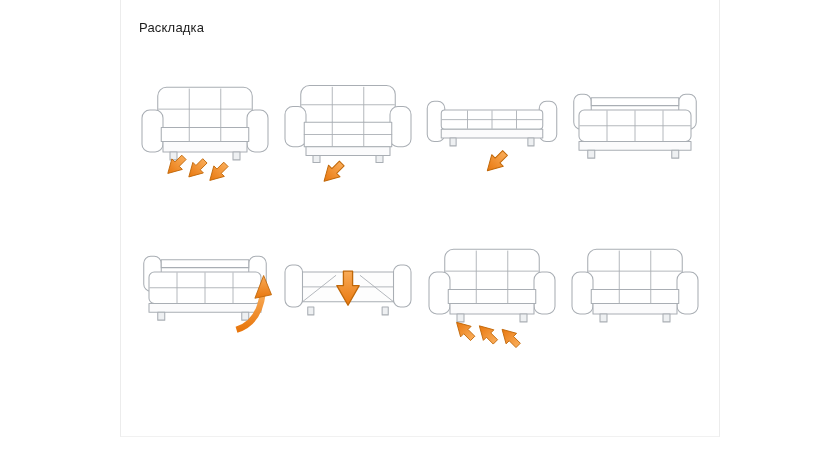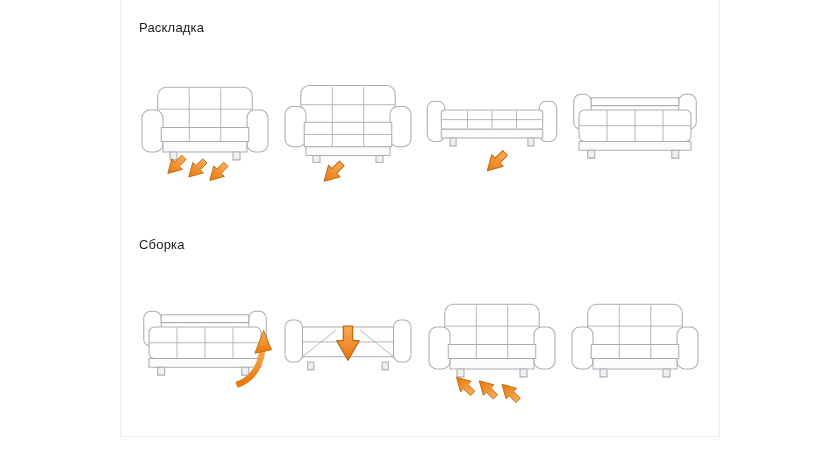--- a/index.html
+++ b/index.html
@@ -156,21 +156,20 @@
         <figure class="step">
           <svg viewBox="0 0 160 130">
             <use href="#bedFlat"></use>
           </svg>
         </figure>
 
       </div>
     </section>
 
     <section class="section-fold">
-      <h2 class="section-title">Сборка</h2>
 
       <div class="steps-row">
 
         <figure class="step">
           <svg viewBox="0 0 160 130">
             <use href="#bedFlat"></use>
             <path d="M116,106 Q142,98 146,64" stroke="url(#gradArrow)" stroke-width="7" fill="none"></path>
             <polygon points="137,70 156,66 147,44" fill="url(#gradArrow)" stroke="#c06708" stroke-width="1"></polygon>
           </svg>
         </figure>

